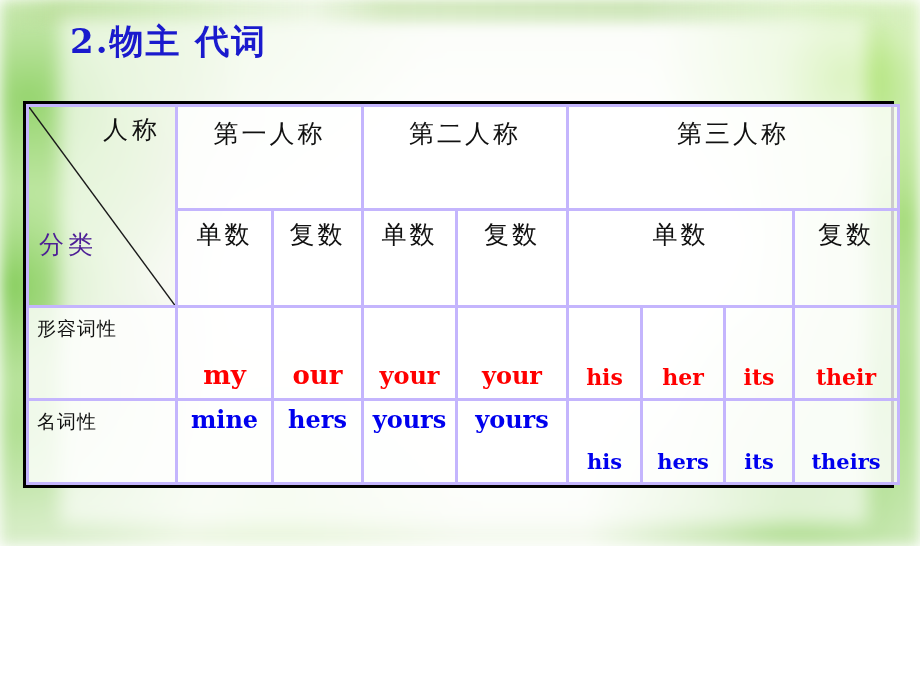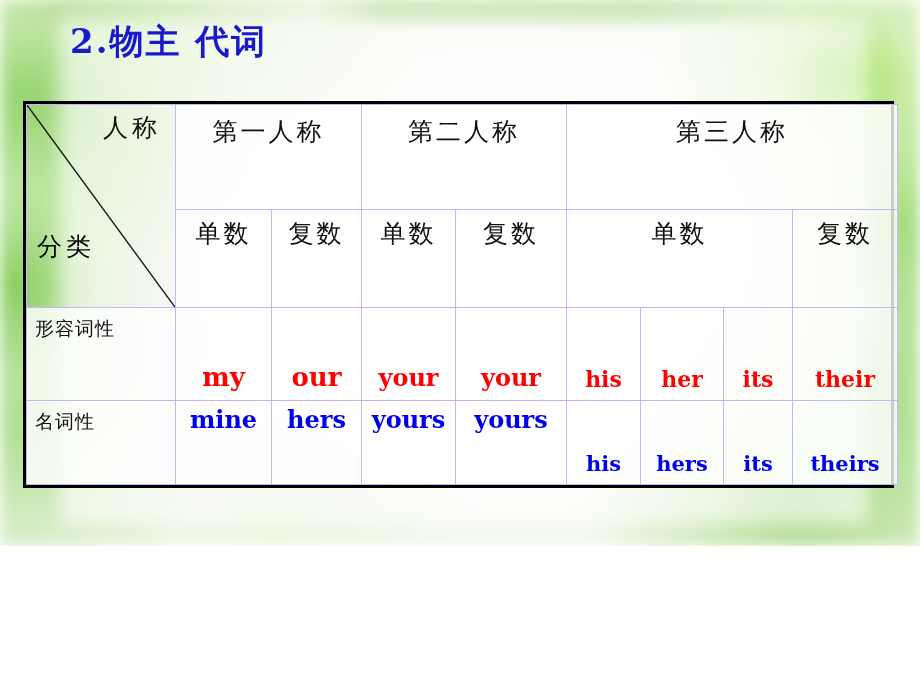--- a/index.html
+++ b/index.html
@@ -89,21 +89,21 @@
     box-sizing: border-box;
     background: transparent;
   }
   #grammar-table table {
     width: 100%;
     height: 100%;
     border-collapse: collapse;
     table-layout: fixed;
   }
   #grammar-table td {
-    border: 1px solid #c4b5fd;
+    border: 3px solid #c4b5fd;
     text-align: center;
     vertical-align: middle;
     padding: 0;
     background: rgba(255,255,255,0.80);
   }
   #grammar-table td.corner {
     background: transparent;
     position: relative;
     padding: 0;
   }
@@ -128,21 +128,21 @@
     color: #111111;
     letter-spacing: 4px;
     white-space: nowrap;
   }
   .corner-bottom {
     position: absolute;
     bottom: 44px;
     left: 10px;
     font-family: Liberation Serif, serif;
     font-size: 25px;
-    color: #000000;
+    color: #4c1d95;
     letter-spacing: 4px;
     white-space: nowrap;
   }
 
   .hdr-person {
     font-family: "DejaVu Serif", "Liberation Serif", serif;
     font-size: 25px;
     color: #111111;
     letter-spacing: 3px;
     vertical-align: top !important;

